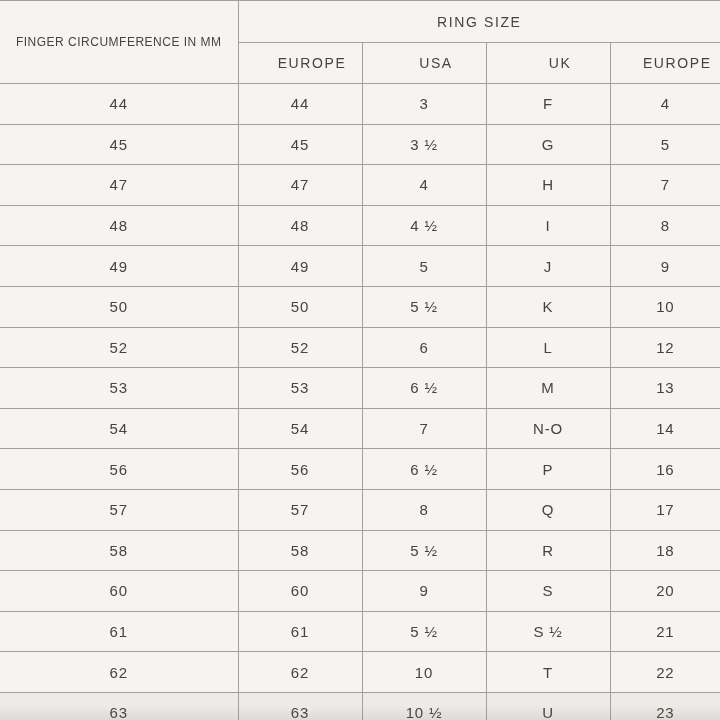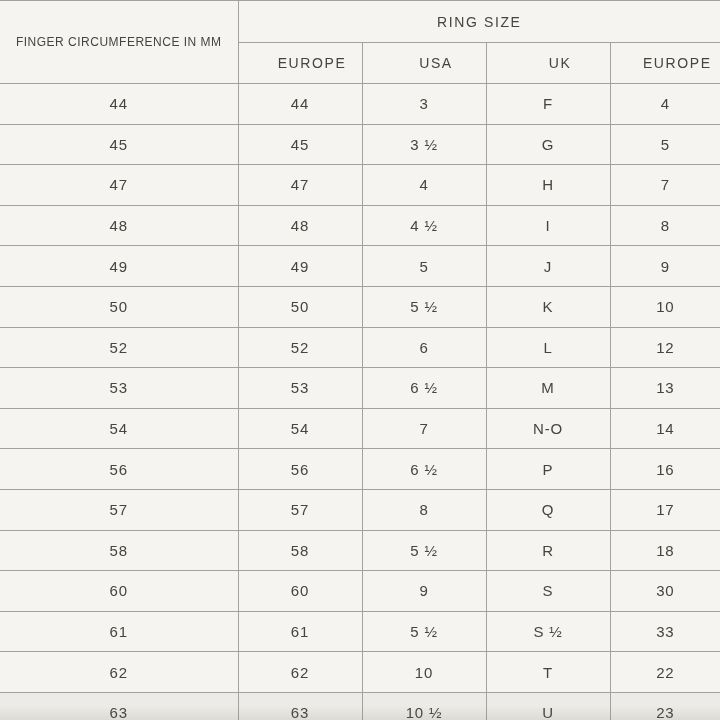--- a/index.html
+++ b/index.html
@@ -182,28 +182,28 @@
     <td>58</td>
     <td>5 ½</td>
     <td>R</td>
     <td>18</td>
   </tr>
         <tr>
     <td>60</td>
     <td>60</td>
     <td>9</td>
     <td>S</td>
-    <td>30</td>
+    <td>20</td>
   </tr>
         <tr>
     <td>61</td>
     <td>61</td>
     <td>5 ½</td>
     <td>S ½</td>
-    <td>33</td>
+    <td>21</td>
   </tr>
         <tr>
     <td>62</td>
     <td>62</td>
     <td>10</td>
     <td>T</td>
     <td>22</td>
   </tr>
         <tr class="last-row">
     <td>63</td>

